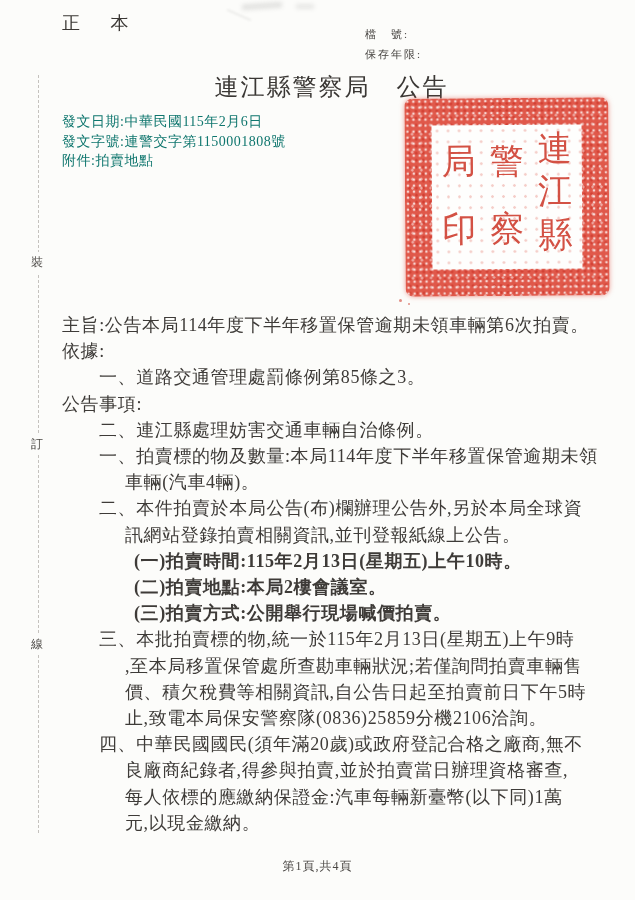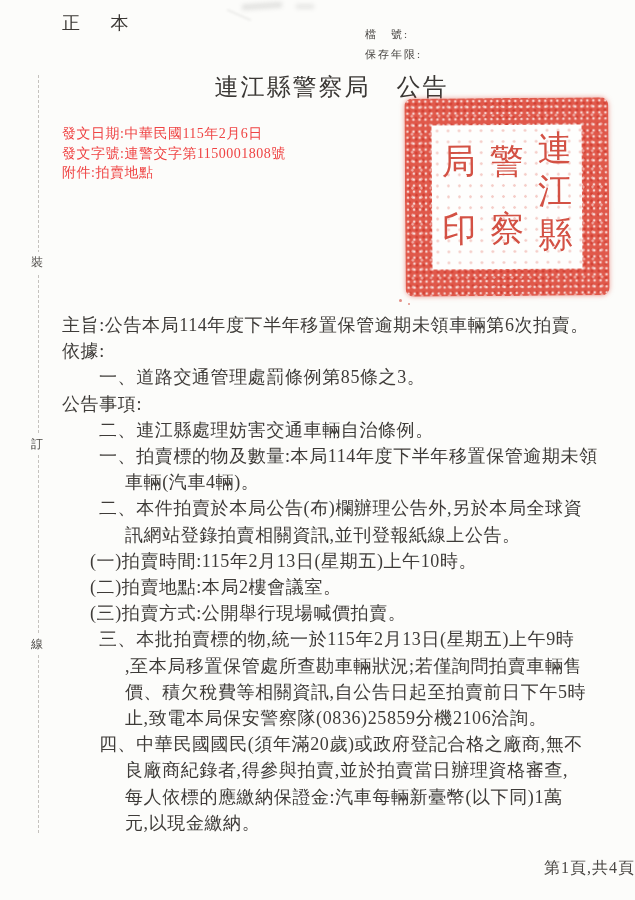--- a/index.html
+++ b/index.html
@@ -10,21 +10,21 @@
     font-family:"Liberation Serif","DejaVu Serif",serif;
     color:#3e3b38;
   }
   
   .copy-label { position:absolute; left:62px; top:11px; font-size:18px; letter-spacing:13px; color:#3a3734; }
   
   .file-block { position:absolute; left:365px; top:24px; font-size:11px; letter-spacing:2px; line-height:20px; color:#45423f; }
   
   .doc-title { position:absolute; left:14px; top:71px; width:100%; text-align:center; font-size:24px; letter-spacing:2px; color:#3a3734; }
   
-  .meta { position:absolute; left:62px; top:124px; font-size:14px; line-height:19.5px; letter-spacing:0.5px; color:#ef4444; }
+  .meta { position:absolute; left:62px; top:112px; font-size:14px; line-height:19.5px; letter-spacing:0.5px; color:#0f766e; }
   
   .seal {
     position:absolute; left:405px; top:98px; width:204px; height:198px;
     background-color:#e0584a;
     background-image:
       radial-gradient(circle, rgba(255,255,255,.75) 1px, transparent 1.7px),
       radial-gradient(circle, rgba(255,255,255,.5) 1px, transparent 1.5px),
       radial-gradient(circle, rgba(198,40,28,.5) 1px, transparent 1.6px);
     background-size:6px 6px, 9px 9px, 7px 7px;
     background-position:0 0, 3px 4px, 1px 2px;
@@ -52,24 +52,24 @@
   .seal-dot.d2 { left:408px; top:303px; width:2px; height:2px; }
   
   .binding-line { position:absolute; left:38px; top:75px; height:758px; width:0; border-left:1px dashed #bcb9b4; opacity:.85; }
   .binding-mark { position:absolute; left:31px; font-size:12px; color:#4a4744; background:#fcfcfa; padding:2px 0; letter-spacing:0; }
   .bm-0 { top:252px; } .bm-1 { top:434px; } .bm-2 { top:634px; }
   
   .body-lines { position:absolute; left:62px; top:312px; width:562px; font-size:18px; line-height:26.2px; letter-spacing:0.6px; color:#3e3b38; }
   .line { white-space:nowrap; }
   .ind0 { margin-left:0;font-family:Liberation Serif, serif; }
   .ind1 { margin-left:37px; }
-  .ind2 { margin-left:28px; }
+  .ind2 { margin-left:72px;font-weight:bold; }
   .ind3 { margin-left:63px; }
   
-  .footer { position:absolute; left:0; top:858px; width:100%; text-align:right; font-size:16px; letter-spacing:1px; color:#4a4744; }
+  .footer { position:absolute; left:0; top:858px; width:100%; text-align:center; font-size:12px; letter-spacing:1px; color:#4a4744; }
   
   .smudge { position:absolute; background:#8a8a88; }
   .sm-1 { left:242px; top:3px; width:40px; height:6px; opacity:.22; filter:blur(2px); transform:rotate(-4deg); }
   .sm-2 { left:296px; top:4px; width:18px; height:5px; opacity:.18; filter:blur(2px); }
   .sm-3 { left:226px; top:14px; width:26px; height:2px; opacity:.14; filter:blur(1px); transform:rotate(24deg); }
 </style>
 </head>
 <body>
 
 <div class="page">

